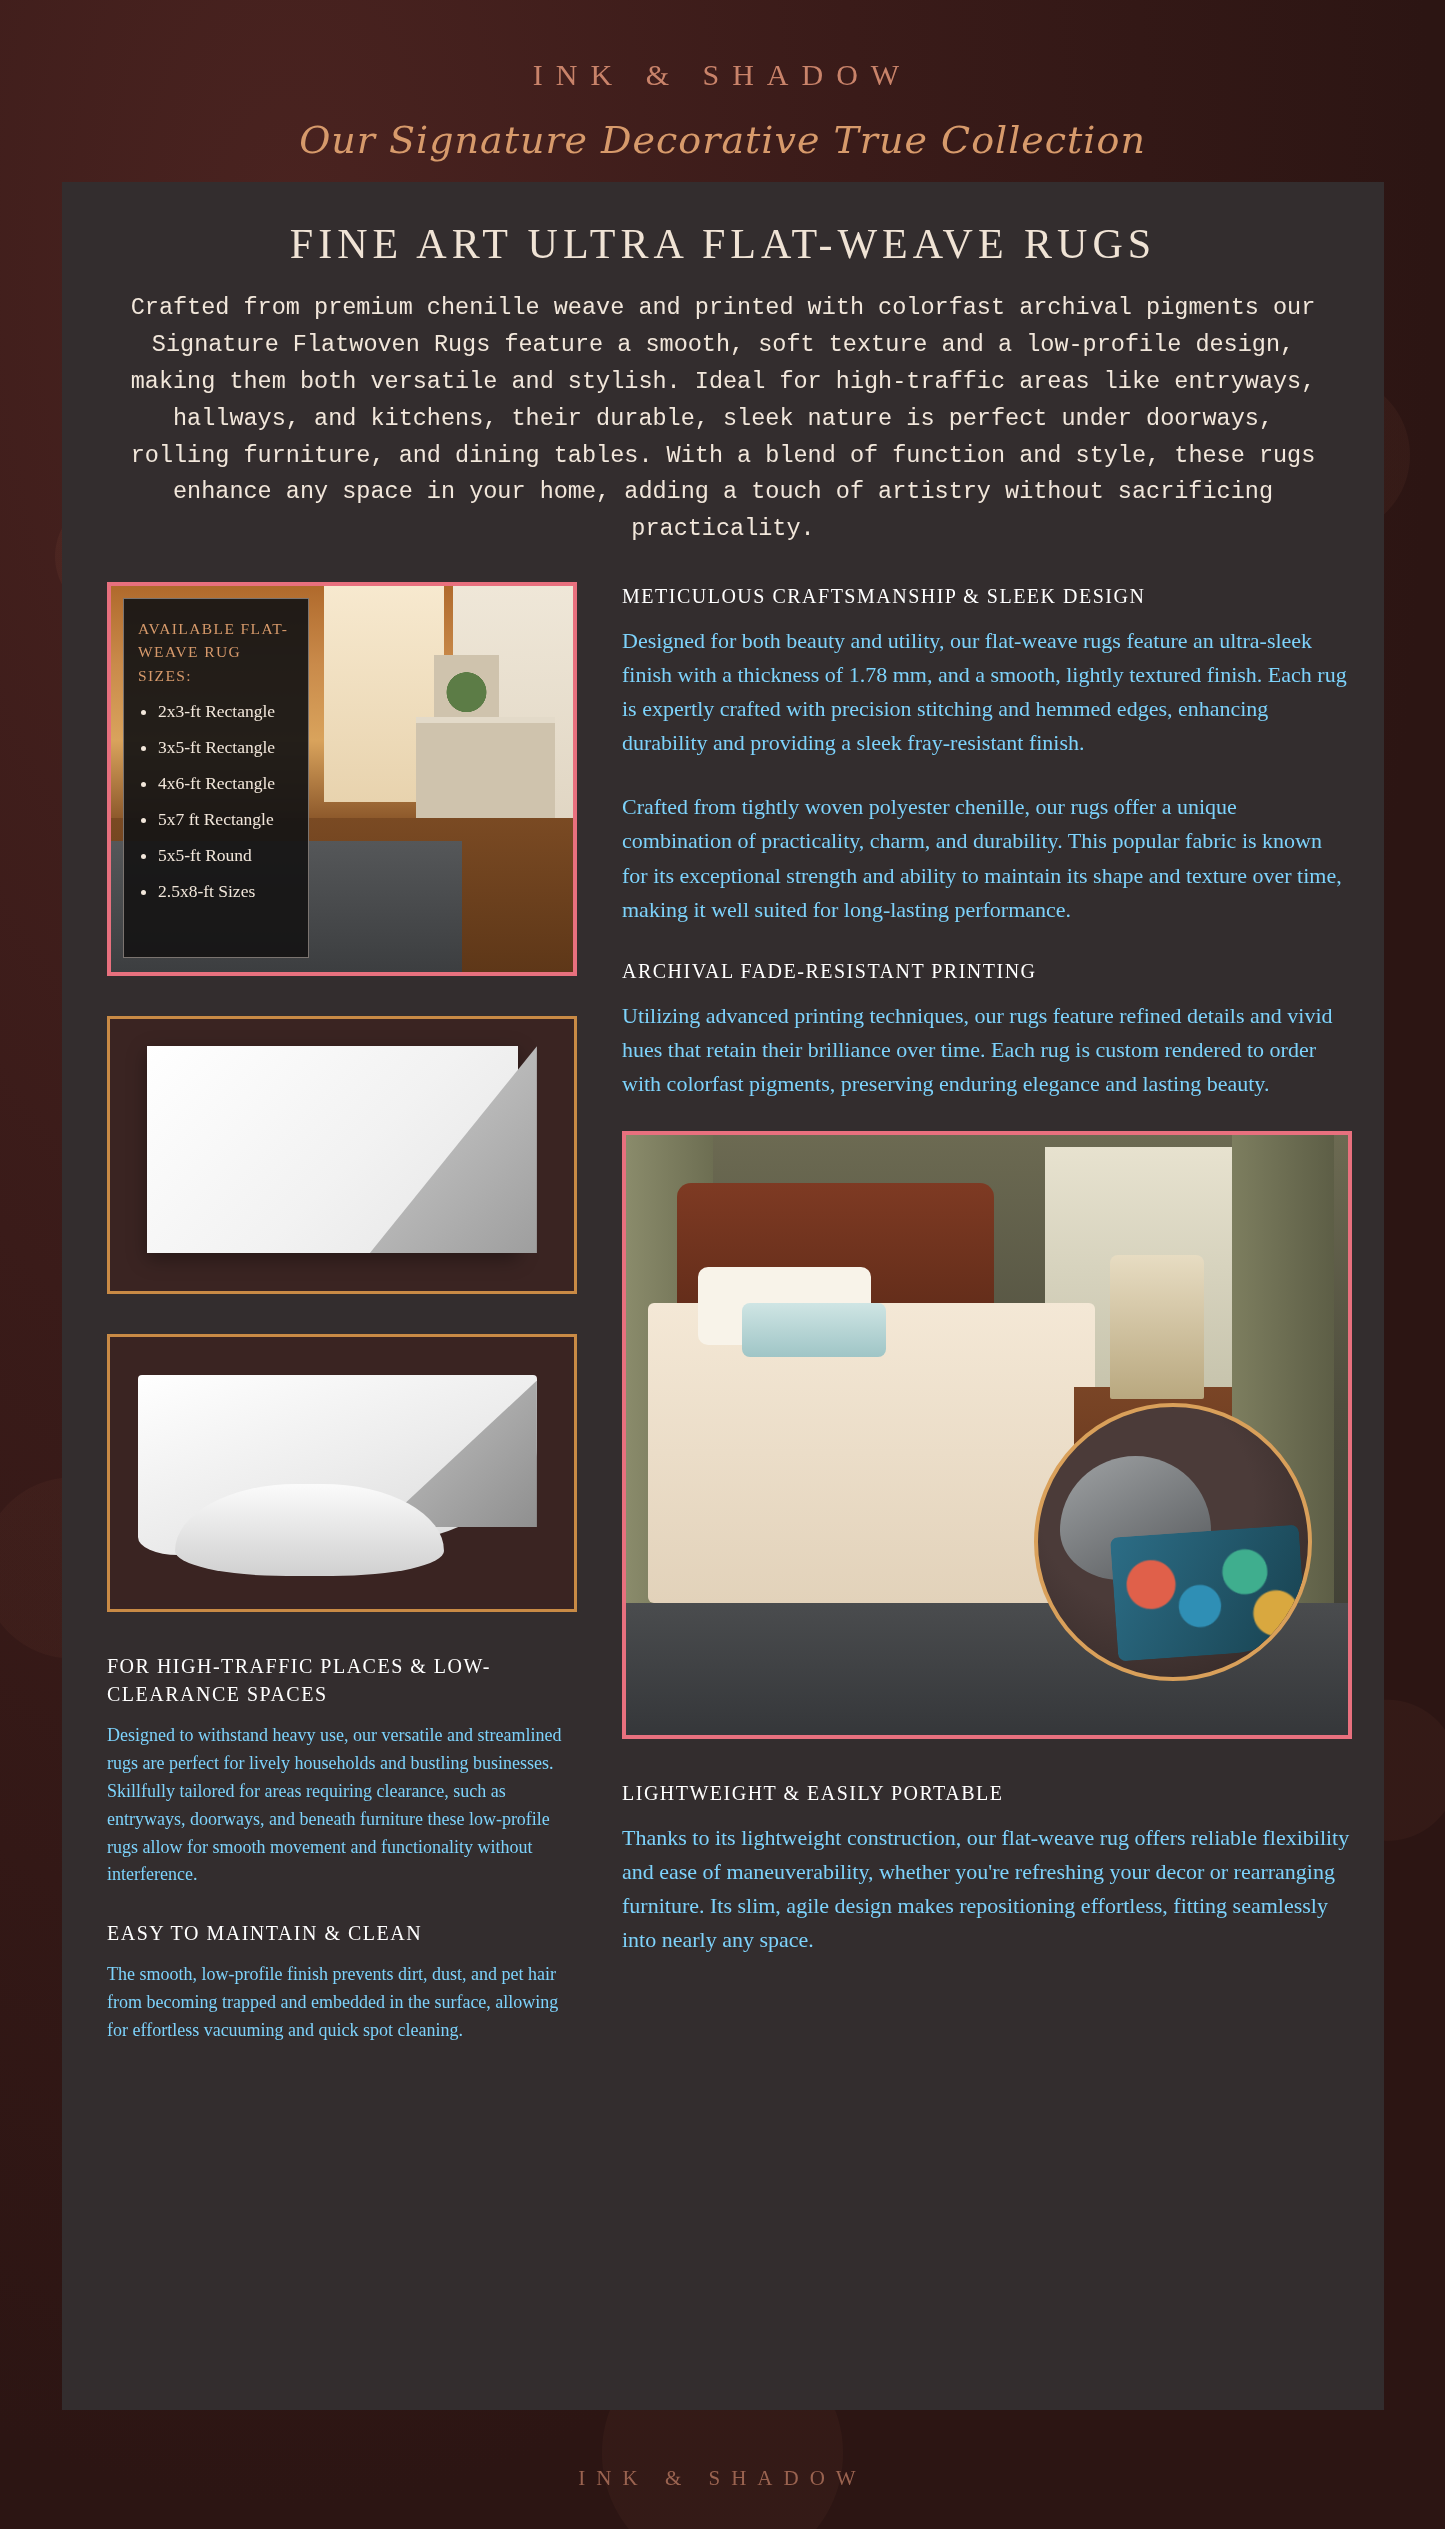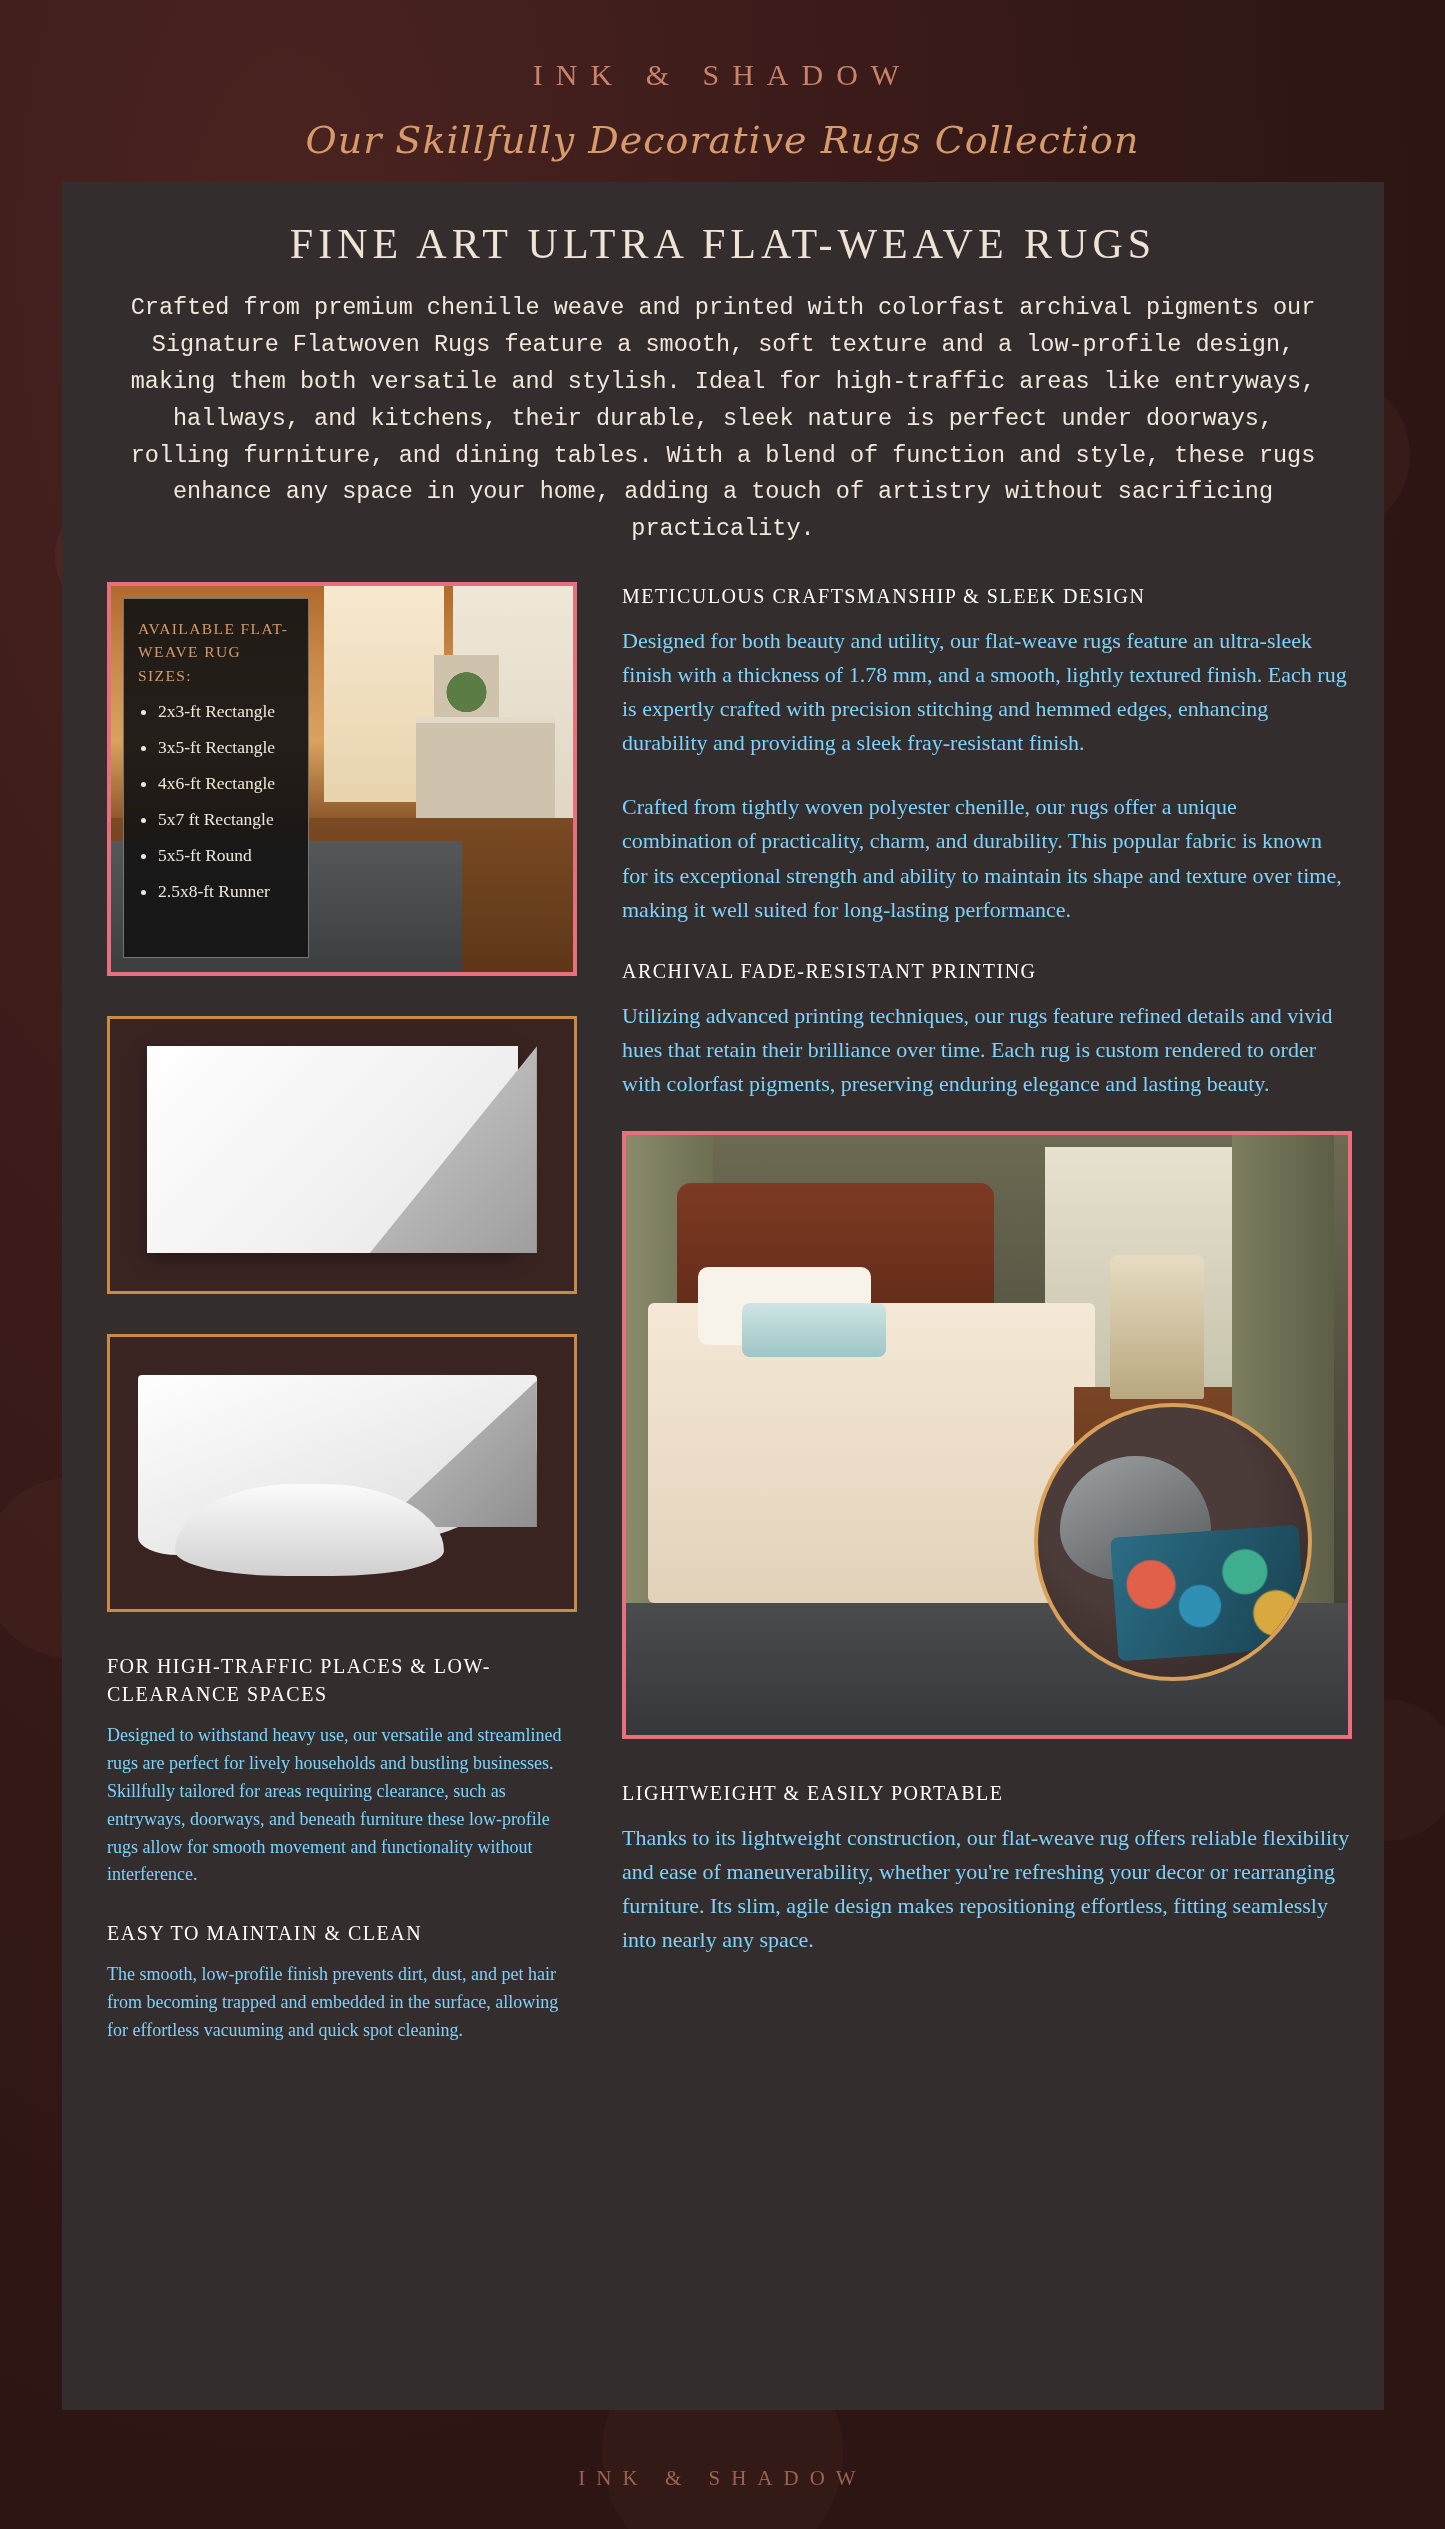--- a/index.html
+++ b/index.html
@@ -333,21 +333,21 @@
   }
   .col-left .sec-body { font-size: 18px; }
   .spacer-md { height: 40px; }
 </style>
 </head>
 <body>
 
 <div class="page"></div>
 
 <div class="brand-top">Ink &amp; Shadow</div>
-<div class="brand-sub">Our Skillfully Decorative Rugs Collection</div>
+<div class="brand-sub">Our Signature Decorative True Collection</div>
 
 <div class="card">
 
   <h1 class="title">Fine Art Ultra Flat-Weave Rugs</h1>
   <p class="intro">Crafted from premium chenille weave and printed with colorfast archival pigments our Signature Flatwoven Rugs feature a smooth, soft texture and a low-profile design, making them both versatile and stylish. Ideal for high-traffic areas like entryways, hallways, and kitchens, their durable, sleek nature is perfect under doorways, rolling furniture, and dining tables. With a blend of function and style, these rugs enhance any space in your home, adding a touch of artistry without sacrificing practicality.</p>
 
   <div class="cols">
 
     <div class="col-left">
 
@@ -361,21 +361,21 @@
           <div class="rug"></div>
         </div>
         <div class="sizes-panel">
           <div class="sizes-title">Available Flat-Weave Rug Sizes:</div>
           <ul class="sizes-list">
             <li>2x3-ft Rectangle</li>
             <li>3x5-ft Rectangle</li>
             <li>4x6-ft Rectangle</li>
             <li>5x7 ft Rectangle</li>
             <li>5x5-ft Round</li>
-            <li>2.5x8-ft Runner</li>
+            <li>2.5x8-ft Sizes</li>
           </ul>
         </div>
       </div>
 
       <div class="spacer-md"></div>
 
       <div class="img-frame frame-gold">
         <div class="photo-flat">
           <div class="sheet"></div>
           <div class="fold"></div>

